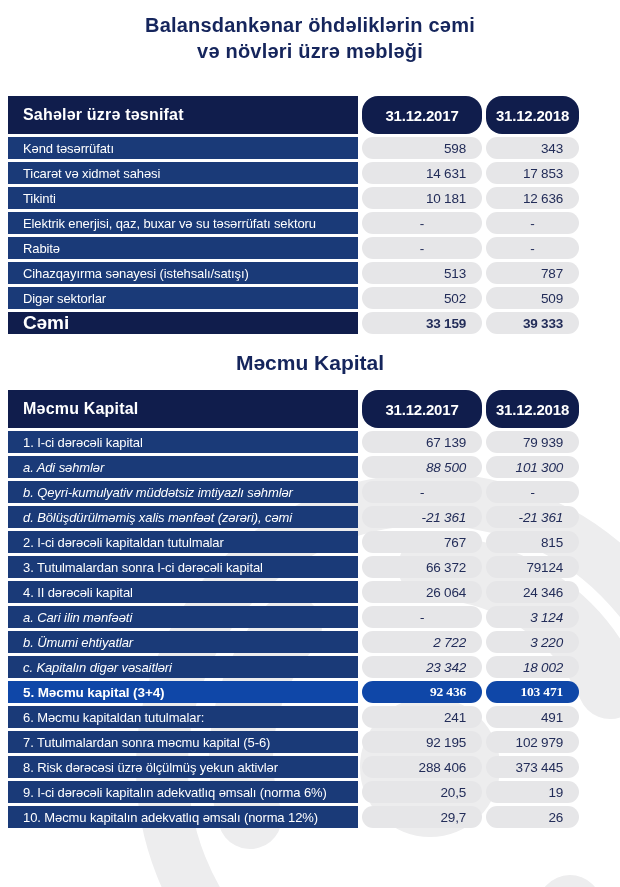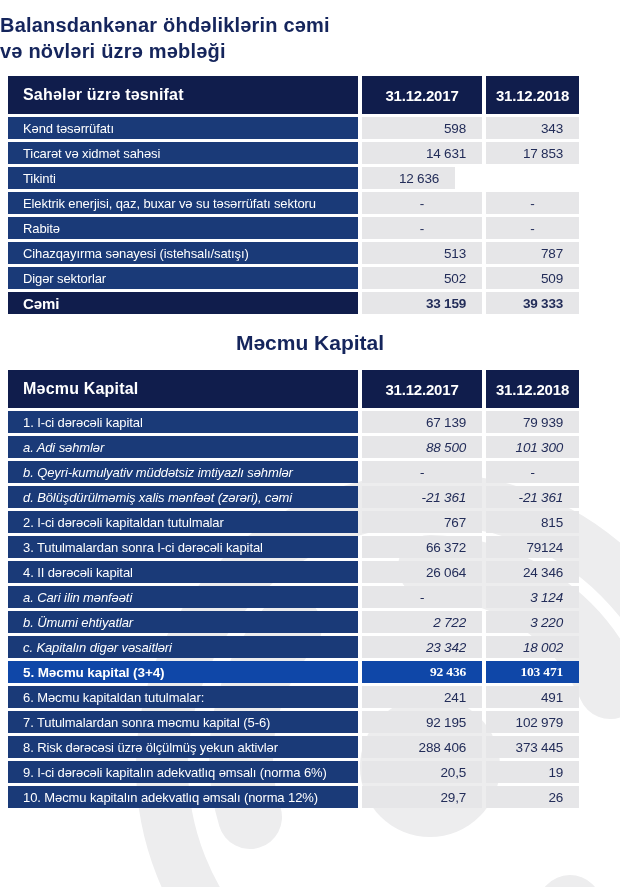--- a/index.html
+++ b/index.html
@@ -24,39 +24,39 @@
     position:absolute;
     right:-140px;
     bottom:-210px;
     width:660px;
     height:660px;
     z-index:0;
   }
   .content{position:relative;z-index:1;}
   .page-title{
     margin-top:12px;
-    text-align:left;
+    text-align:center;
     color:var(--title-text);
     font-size:20px;
     font-weight:700;
     line-height:26px;
     letter-spacing:0.2px;
   }
   .section-title{
     margin-top:17px;
     margin-bottom:15px;
     text-align:center;
     color:var(--title-text);
     font-size:21px;
     font-weight:700;
   }
   .table{
     margin-left:8px;
     width:587px;
-    margin-top:12px;
+    margin-top:32px;
   }
   .table.second{margin-top:0;}
   .trow{
     display:flex;
     gap:4px;
     margin-bottom:3px;
   }
   .cell{
     display:flex;
     align-items:center;
@@ -72,36 +72,37 @@
     font-size:13px;
     letter-spacing:-0.1px;
   }
   .cell-val{
     background:var(--value-bg);
     color:var(--value-text);
     justify-content:flex-end;
     padding-right:16px;
     font-size:13.5px;
     letter-spacing:-0.2px;
+    border-radius:16px;
   }
   .cell-val.col1{width:120px;}
   .cell-val.col2{width:93px;}
   .cell-val.dash{justify-content:center;padding-right:0;}
   .trow.header .cell{
     height:38px;
     background:var(--header-navy);
     color:#ffffff;
     font-weight:700;
   }
   .trow.header .cell-label{font-size:16px;letter-spacing:0.2px;}
   .trow.header .cell-val{justify-content:center;padding-right:0;font-size:15px;}
   .trow.total .cell-label{
     background:var(--header-navy);
     font-weight:700;
-    font-size:15px;
+    font-size:19px;
   }
   .trow.total .cell-val{font-weight:700;padding-left:43px;}
   .trow.sub .cell-label{
     font-style:italic;
   }
   .trow.sub .cell-val{font-style:italic;}
   .trow.highlight .cell-label{
     background:var(--highlight-blue);
     font-weight:700;
     font-size:13.5px;
@@ -145,20 +146,21 @@
           <div class="cell cell-val col1">598</div>
           <div class="cell cell-val col2">343</div>
         </div>
         <div class="trow">
           <div class="cell cell-label">Ticarət və xidmət sahəsi</div>
           <div class="cell cell-val col1">14 631</div>
           <div class="cell cell-val col2">17 853</div>
         </div>
         <div class="trow">
           <div class="cell cell-label">Tikinti</div>
+          <div class="cell cell-val col1">10 181</div>
           <div class="cell cell-val col2">12 636</div>
         </div>
         <div class="trow">
           <div class="cell cell-label">Elektrik enerjisi, qaz, buxar və su təsərrüfatı sektoru</div>
           <div class="cell cell-val col1 dash">-</div>
           <div class="cell cell-val col2 dash">-</div>
         </div>
         <div class="trow">
           <div class="cell cell-label">Rabitə</div>
           <div class="cell cell-val col1 dash">-</div>

